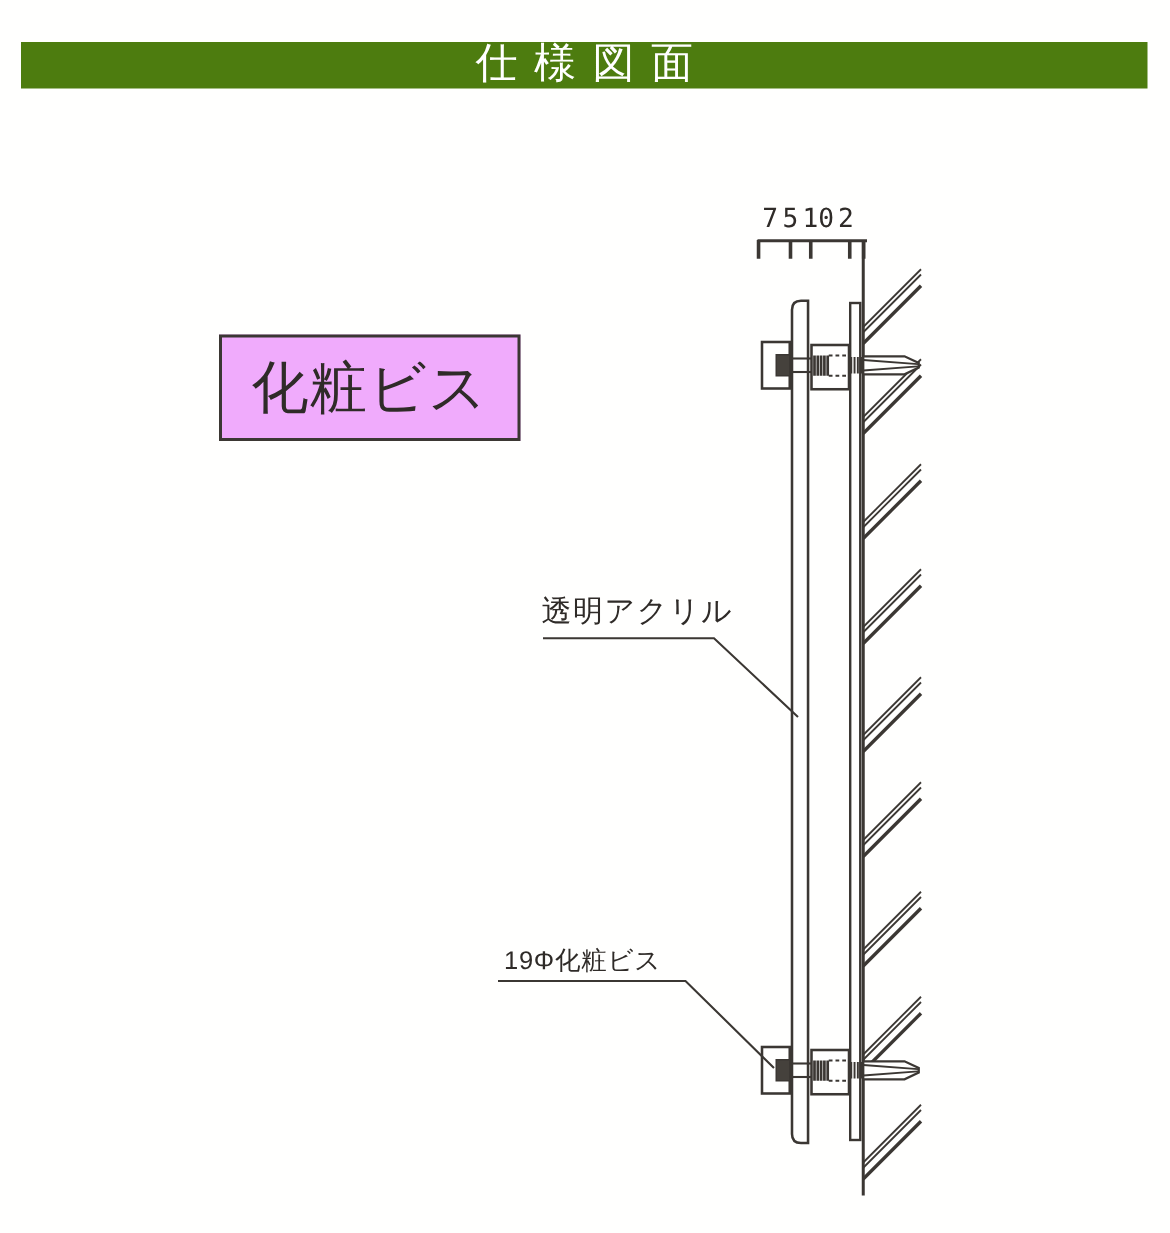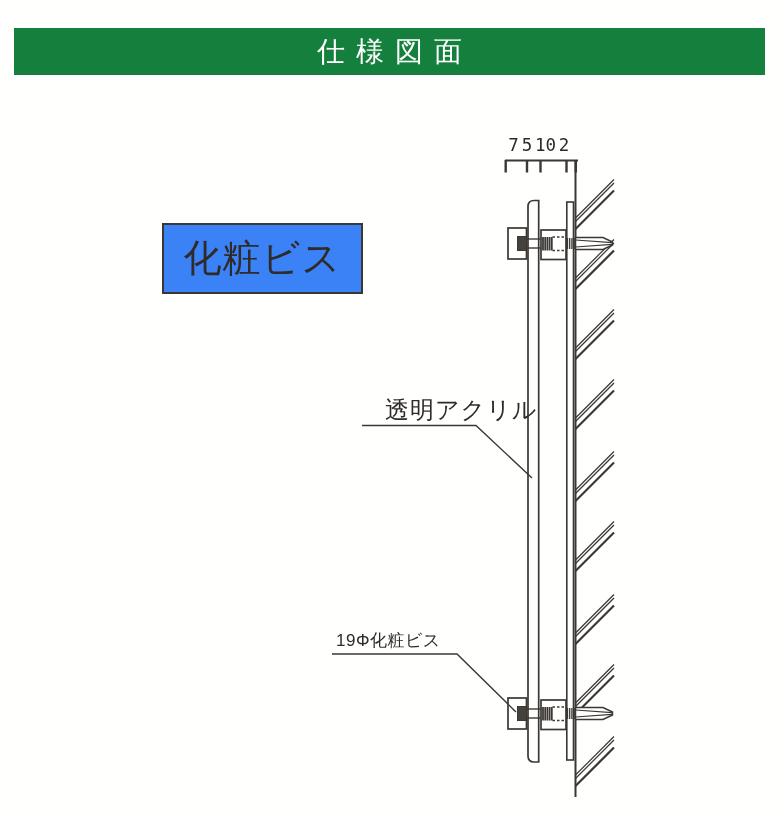--- a/index.html
+++ b/index.html
@@ -2,43 +2,43 @@
 <html><head>
 <meta charset="utf-8">
 <style>
   html,body{margin:0;padding:0;}
   body{
     width:780px;height:822px;position:relative;background:#fffffe;
     font-family:"Liberation Sans","DejaVu Sans",sans-serif;overflow:hidden;
   }
   
   .header-bar{
-    position:absolute;left:14px;top:28px;width:751px;height:47px;
-    background:#15803d;display:flex;align-items:center;justify-content:center;
+    position:absolute;left:14px;top:28px;width:751px;height:31px;
+    background:#4d7c0f;display:flex;justify-content:center;
   }
   .header-title{
     color:#ffffff;font-size:28px;letter-spacing:11px;text-indent:11px;
     font-weight:400;line-height:1;
   }
   
   .drawing{position:absolute;left:0;top:0;width:780px;height:822px;}
   svg{display:block;}
   .ln{stroke:#3b3733;fill:none;}
   .fillw{fill:#fffffe;}
   .dimtxt{
     font-family:"DejaVu Sans Mono","Liberation Mono",monospace;
     font-size:17.5px;fill:#2f2b28;
   }
   
   .label{position:absolute;color:#2f2b28;white-space:nowrap;}
-  .label-acrylic{left:361px;top:394px;font-size:24px;letter-spacing:1px;margin-left:24px;}
+  .label-acrylic{left:361px;top:394px;font-size:20px;letter-spacing:1px;}
   .label-screwsize{left:336px;top:629px;font-size:17px;letter-spacing:0.5px;}
   .screw-box{
-    position:absolute;left:162px;top:223px;width:197px;height:67px;
-    border:2px solid #3b3733;background:#3b82f6;
+    position:absolute;left:146px;top:223px;width:197px;height:67px;
+    border:2px solid #3b3733;background:#f0abfc;
     display:flex;align-items:center;justify-content:center;
   }
   .screw-box span{font-size:38px;letter-spacing:1px;color:#2f2b28;}
 </style>
 </head>
 <body>
 
 <div class="header-bar">
   <div class="header-title">仕様図面</div>
 </div>

